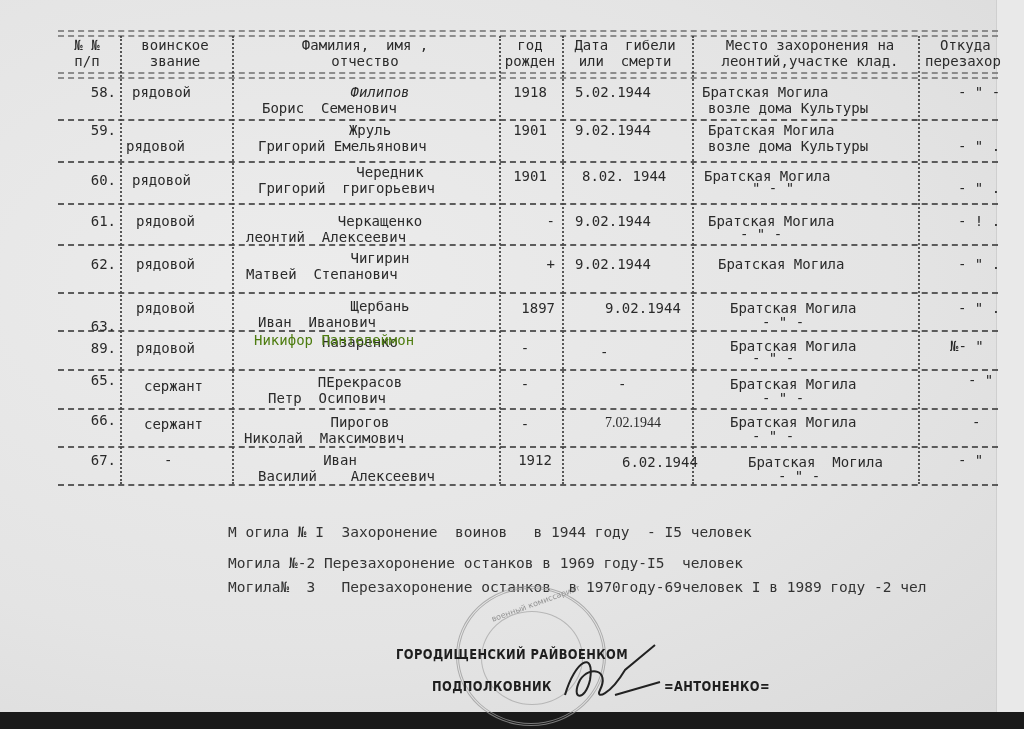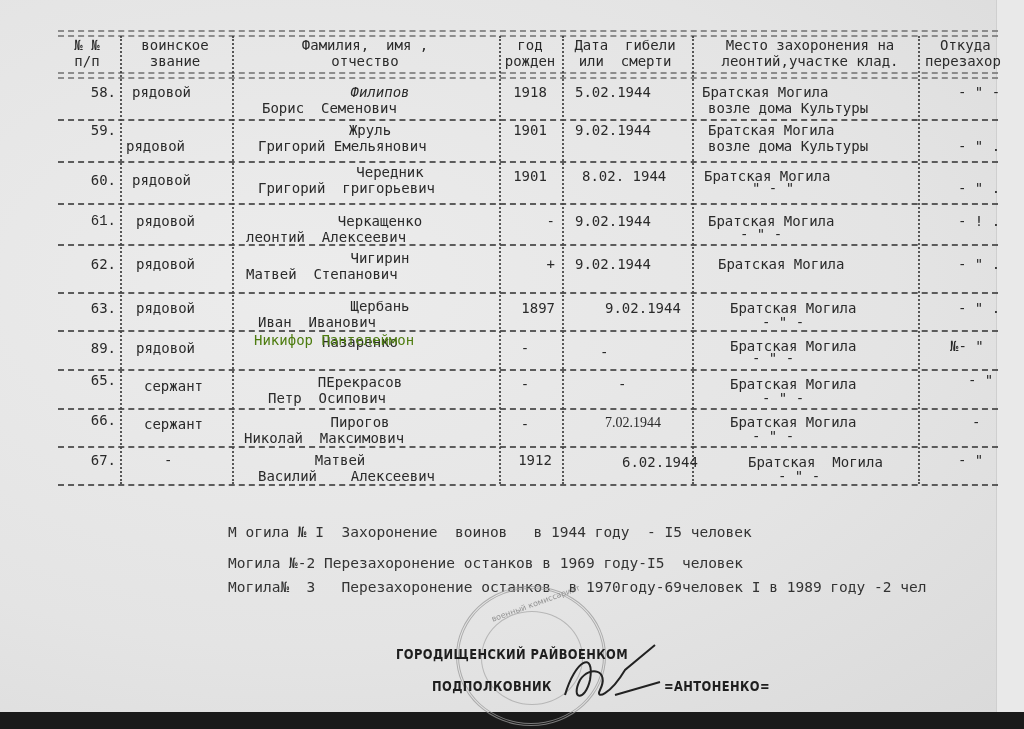--- a/index.html
+++ b/index.html
@@ -138,21 +138,21 @@
   <div class="cell c" style="left:310px;top:164px;width:160px;">Чередник</div>
   <div class="cell" style="left:258px;top:180px;">Григорий  григорьевич</div>
   <div class="cell c" style="left:505px;top:168px;width:50px;">1901</div>
   <div class="cell" style="left:582px;top:168px;">8.02. 1944</div>
   <div class="cell" style="left:704px;top:168px;">Братская Могила</div>
   <div class="cell" style="left:752px;top:180px;">" - "</div>
   <div class="cell" style="left:958px;top:180px;">- " .</div>
 </div>
 
 <div>
-  <div class="cell r" style="left:62px;top:213px;width:54px;font-family:Liberation Mono, monospace;">61.</div>
+  <div class="cell r" style="left:62px;top:213px;width:54px;">61.</div>
   <div class="cell" style="left:136px;top:213px;">рядовой</div>
   <div class="cell c" style="left:300px;top:213px;width:160px;">Черкащенко</div>
   <div class="cell" style="left:246px;top:229px;">леонтий  Алексеевич</div>
   <div class="cell r" style="left:505px;top:213px;width:50px;">-</div>
   <div class="cell" style="left:575px;top:213px;">9.02.1944</div>
   <div class="cell" style="left:708px;top:213px;">Братская Могила</div>
   <div class="cell" style="left:740px;top:226px;">- " -</div>
   <div class="cell" style="left:958px;top:213px;">- ! .</div>
 </div>
 
@@ -161,21 +161,21 @@
   <div class="cell" style="left:136px;top:256px;">рядовой</div>
   <div class="cell c" style="left:300px;top:250px;width:160px;">Чигирин</div>
   <div class="cell" style="left:246px;top:266px;">Матвей  Степанович</div>
   <div class="cell r" style="left:505px;top:256px;width:50px;">+</div>
   <div class="cell" style="left:575px;top:256px;">9.02.1944</div>
   <div class="cell" style="left:718px;top:256px;">Братская Могила</div>
   <div class="cell" style="left:958px;top:256px;">- " .</div>
 </div>
 
 <div>
-  <div class="cell r" style="left:62px;top:300px;width:54px;">63.</div>
+  <div class="cell r" style="left:62px;top:318px;width:54px;">63.</div>
   <div class="cell" style="left:136px;top:300px;">рядовой</div>
   <div class="cell c" style="left:300px;top:298px;width:160px;">Щербань</div>
   <div class="cell" style="left:258px;top:314px;">Иван  Иванович</div>
   <div class="cell r" style="left:505px;top:300px;width:50px;">1897</div>
   <div class="cell" style="left:605px;top:300px;">9.02.1944</div>
   <div class="cell" style="left:730px;top:300px;">Братская Могила</div>
   <div class="cell" style="left:762px;top:314px;">- " -</div>
   <div class="cell" style="left:958px;top:300px;">- " .</div>
 </div>
 
@@ -211,21 +211,21 @@
   <div class="cell c" style="left:505px;top:416px;width:40px;">-</div>
   <div class="cell" style="left:605px;top:414px;font-family:Liberation Serif, serif;">7.02.1944</div>
   <div class="cell" style="left:730px;top:414px;">Братская Могила</div>
   <div class="cell" style="left:752px;top:428px;">- " -</div>
   <div class="cell" style="left:972px;top:414px;">-</div>
 </div>
 
 <div>
   <div class="cell r" style="left:62px;top:452px;width:54px;">67.</div>
   <div class="cell" style="left:164px;top:452px;">-</div>
-  <div class="cell c" style="left:260px;top:452px;width:160px;">Матвей</div>
+  <div class="cell c" style="left:260px;top:452px;width:160px;">Иван</div>
   <div class="cell" style="left:258px;top:468px;">Василий    Алексеевич</div>
   <div class="cell c" style="left:515px;top:452px;width:40px;">1912</div>
   <div class="cell" style="left:622px;top:454px;">6.02.1944</div>
   <div class="cell" style="left:748px;top:454px;">Братская  Могила</div>
   <div class="cell" style="left:778px;top:468px;">- " -</div>
   <div class="cell" style="left:958px;top:452px;">- "</div>
 </div>
 
 <div class="summary" style="top:524px;">М огила № I  Захоронение  воинов   в 1944 году  - I5 человек</div>
 <div class="summary" style="top:555px;">Могила №-2 Перезахоронение останков в 1969 году-I5  человек</div>

